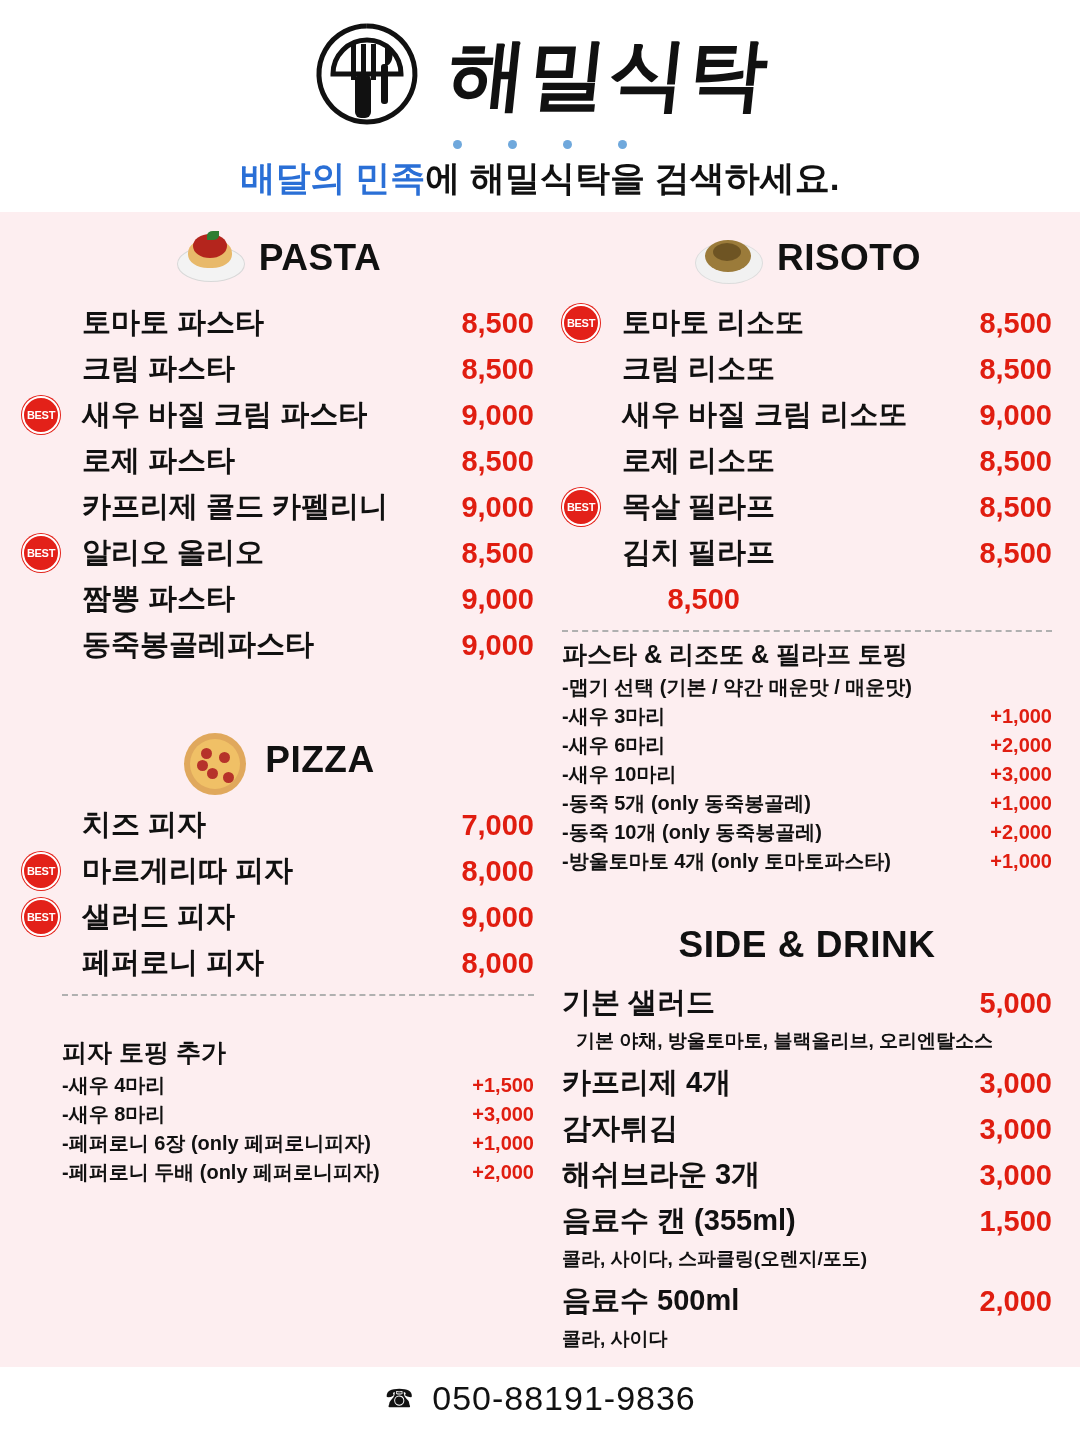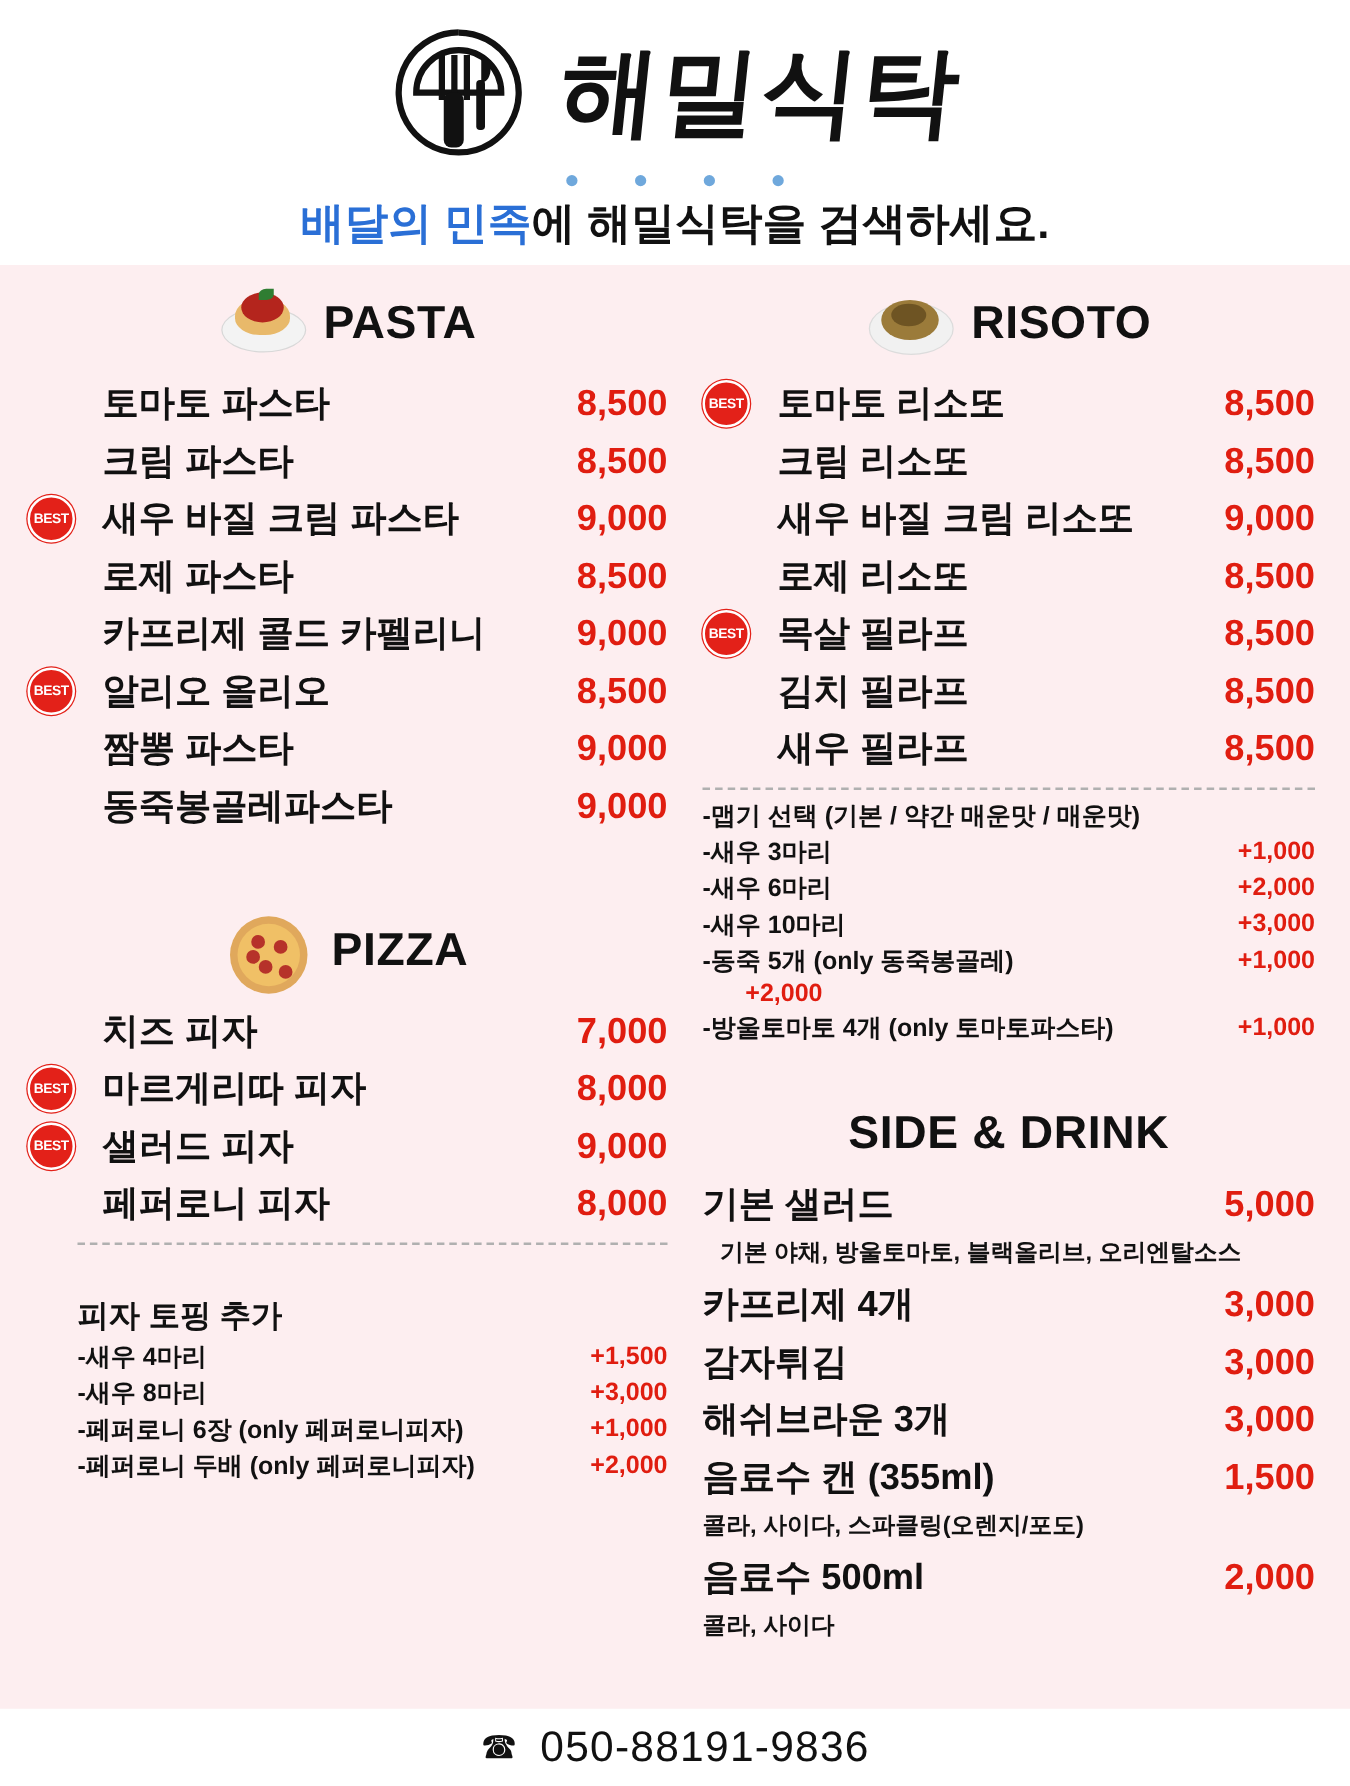--- a/index.html
+++ b/index.html
@@ -474,28 +474,28 @@
           <div class="item-name">목살 필라프</div>
           <div class="item-price right-price">8,500</div>
         </div>
         <div class="row">
           <div class="badge-slot"></div>
           <div class="item-name">김치 필라프</div>
           <div class="item-price right-price">8,500</div>
         </div>
         <div class="row">
           <div class="badge-slot"></div>
-          <div class="item-name">새우 필라프</div>
           <div class="item-price right-price">8,500</div>
         </div>
       </div>
 
       <div class="dashed full"></div>
 
       <div>
+        <div class="topping-title">파스타 &amp; 리조또 &amp; 필라프 토핑</div>
         <div class="topping-line">
           <div class="t-name">-맵기 선택 (기본 / 약간 매운맛 / 매운맛)</div>
           <div class="t-price"></div>
         </div>
         <div class="topping-line">
           <div class="t-name">-새우 3마리</div>
           <div class="t-price">+1,000</div>
         </div>
         <div class="topping-line">
           <div class="t-name">-새우 6마리</div>
@@ -503,20 +503,21 @@
         </div>
         <div class="topping-line">
           <div class="t-name">-새우 10마리</div>
           <div class="t-price">+3,000</div>
         </div>
         <div class="topping-line">
           <div class="t-name">-동죽 5개 (only 동죽봉골레)</div>
           <div class="t-price">+1,000</div>
         </div>
         <div class="topping-line">
+          <div class="t-name">-동죽 10개 (only 동죽봉골레)</div>
           <div class="t-price">+2,000</div>
         </div>
         <div class="topping-line">
           <div class="t-name">-방울토마토 4개 (only 토마토파스타)</div>
           <div class="t-price">+1,000</div>
         </div>
       </div>
 
       <div style="height:42px"></div>
 

